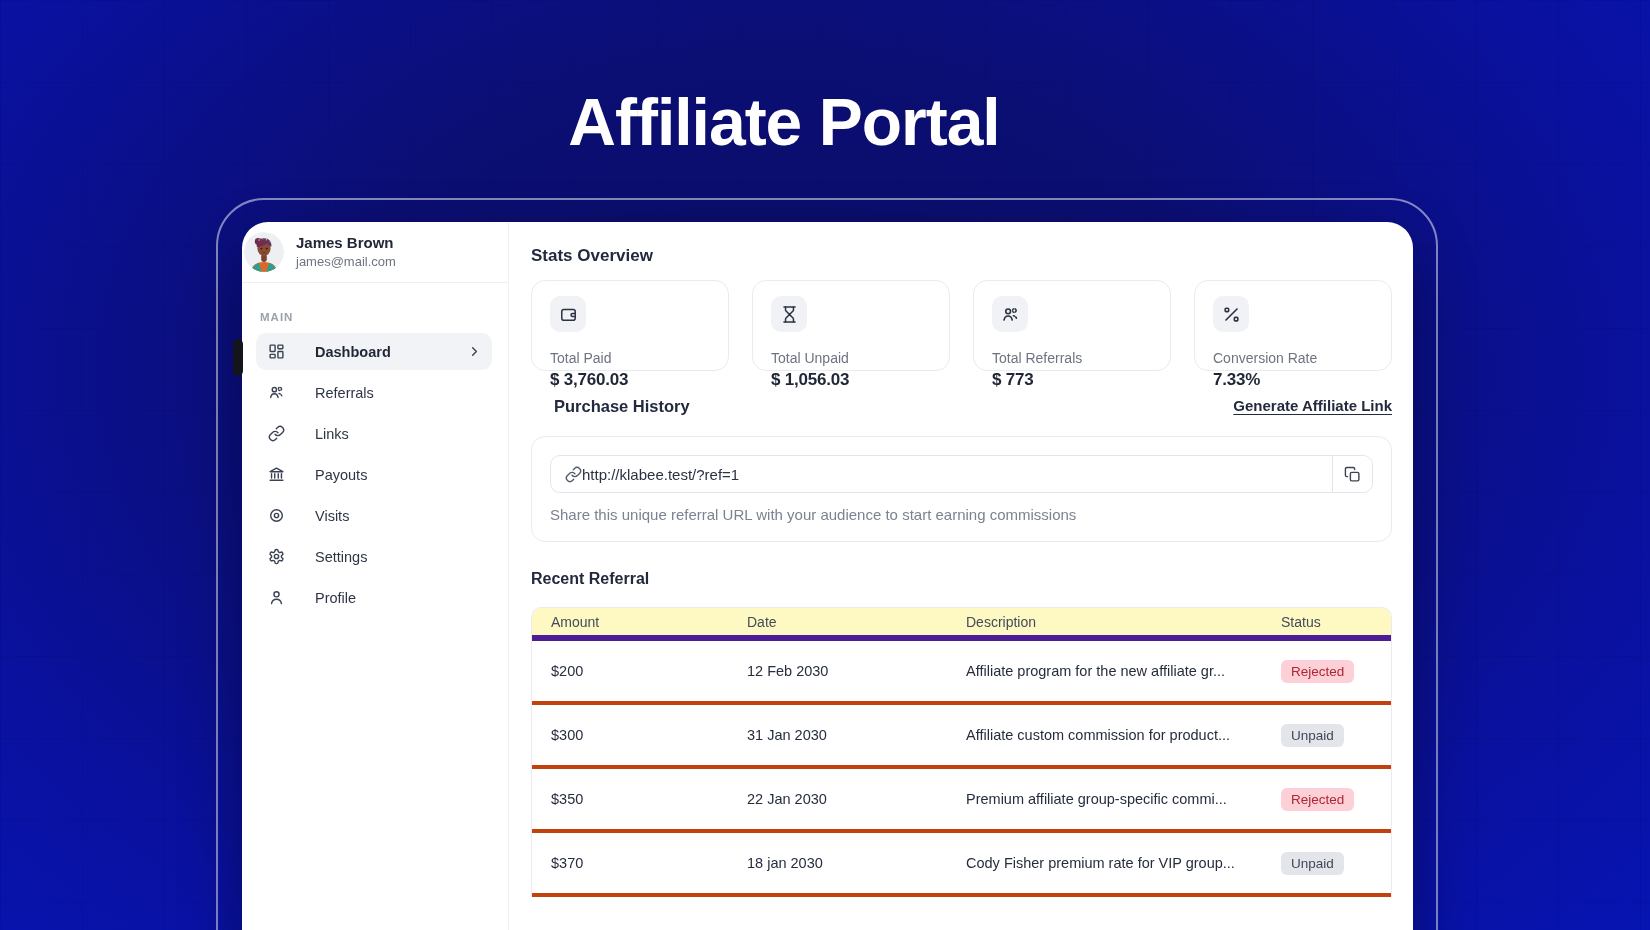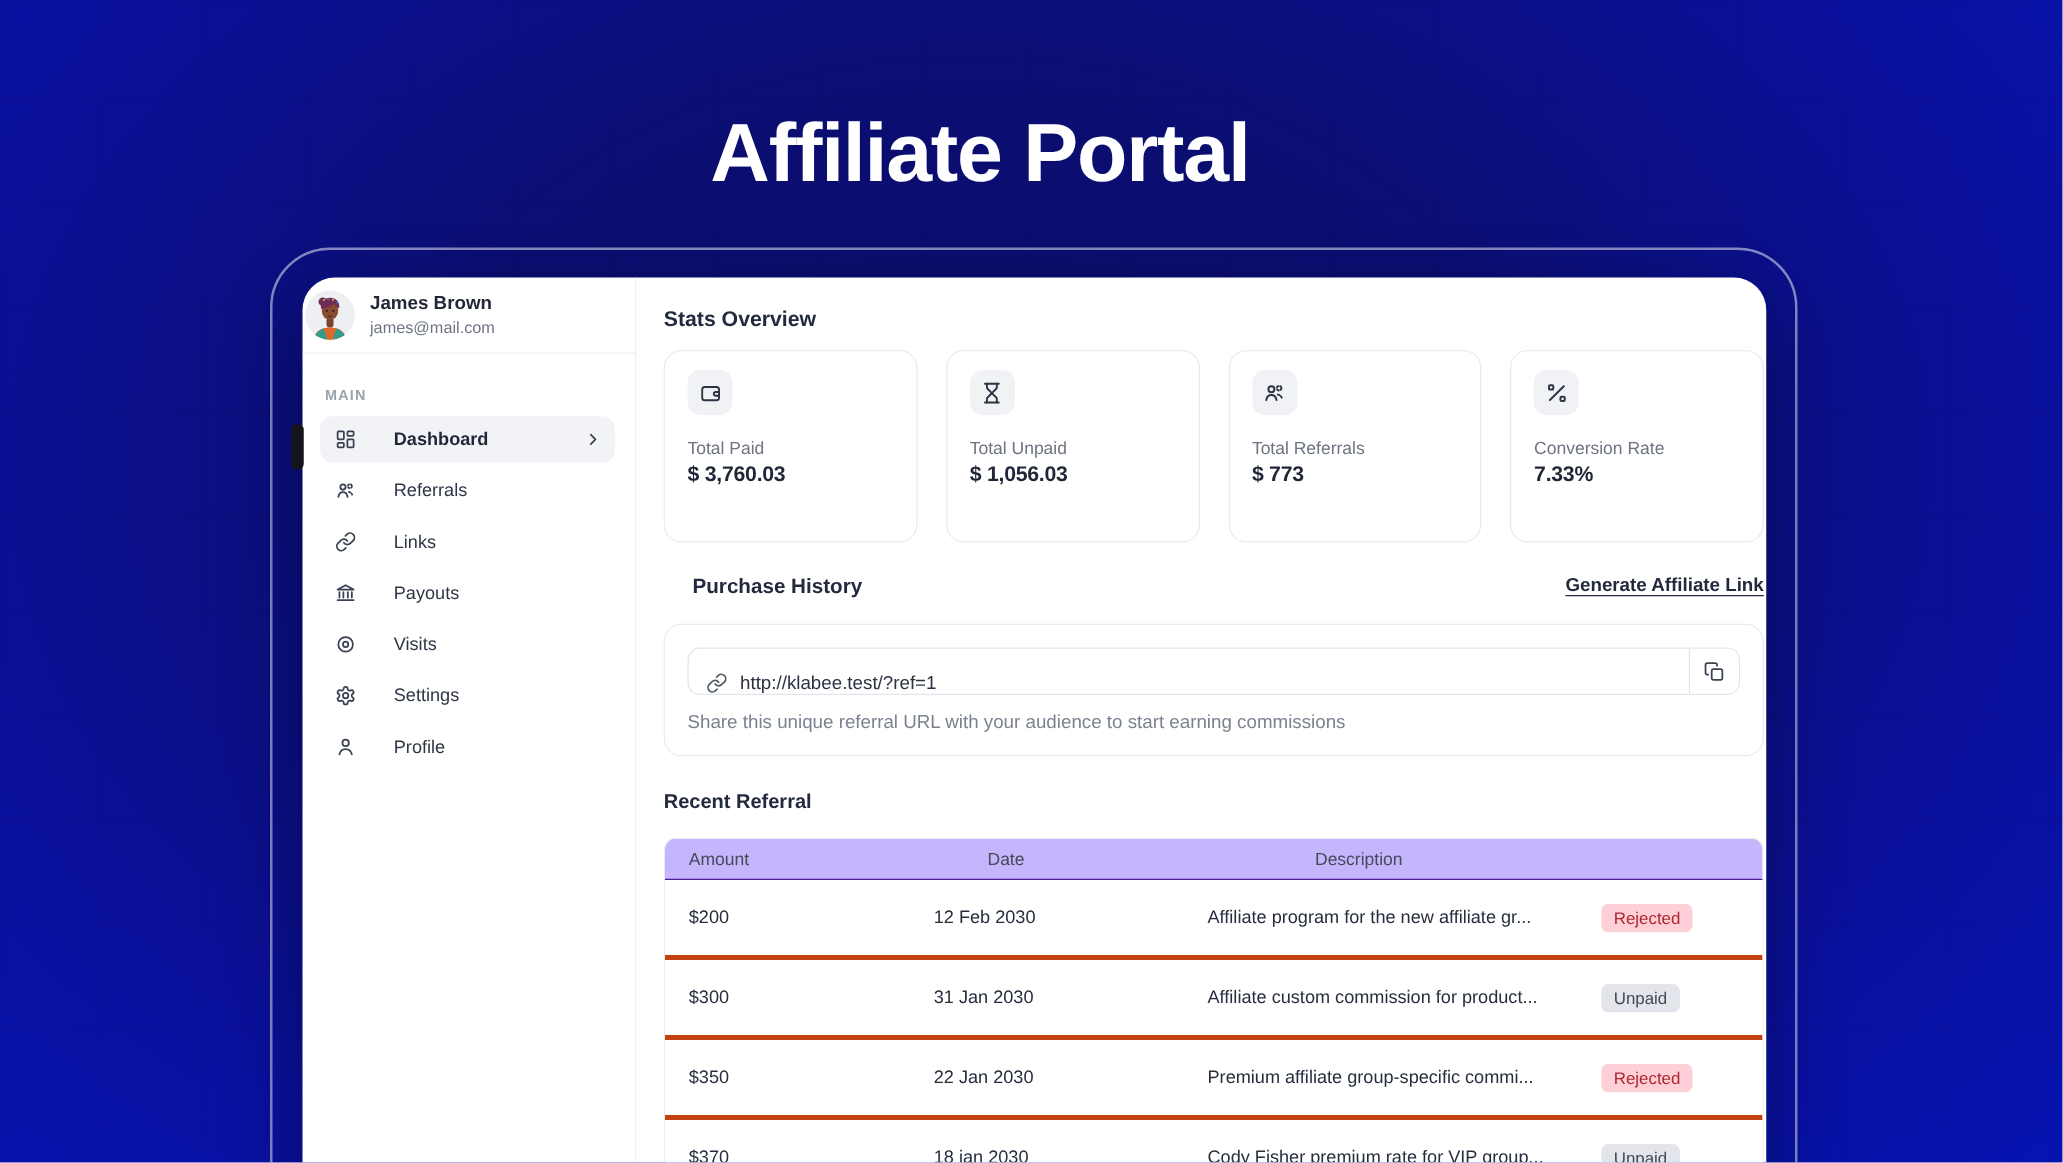--- a/index.html
+++ b/index.html
@@ -53,43 +53,43 @@
   .nav-item.active{ background:#f2f3f6; height:37px; margin:2px 0; font-weight:600; color:#1f2636; }
   .nav-item .nicon{ width:18px; height:18px; display:flex; align-items:center; justify-content:center; }
   .nav-item svg{ stroke:#3a4152; }
   .nav-chevron{ margin-left:auto; display:flex; }
 
   
   .main{ flex:1; padding:24px 21px 0 22px; }
   .h-section{ font-size:17px; font-weight:700; color:#232a3d; }
 
   .stat-grid{ display:grid; grid-template-columns:repeat(4,1fr); gap:23px; margin-top:14px; }
-  .stat-card{ height:154px; border:1px solid #e9ebf0; border-radius:14px; padding:15px 18px; background:#fff; }
+  .stat-card{ height:91px; border:1px solid #e9ebf0; border-radius:14px; padding:15px 18px; background:#fff; }
   .stat-icon{ width:36px; height:36px; border-radius:10px; background:#f1f2f6; display:flex; align-items:center; justify-content:center; }
   .stat-icon svg{ stroke:#2c3343; }
   .stat-label{ margin-top:18px; font-size:14px; color:#6d7480; }
   .stat-value{ margin-top:4px; font-size:17px; font-weight:700; color:#1f2636; letter-spacing:-0.2px; }
 
   .section-row{ margin-top:26px; display:flex; align-items:flex-start; justify-content:space-between;margin-left:23px; }
   .generate-link{ font-size:15px; font-weight:600; color:#232a3d; text-decoration:underline; text-underline-offset:3px; cursor:pointer; }
 
   .url-card{ margin-top:20px; border:1px solid #e9ebf0; border-radius:14px; padding:18px; }
   .url-input-row{ display:flex; align-items:stretch; border:1px solid #e2e5eb; border-radius:10px; height:38px; overflow:hidden; }
-  .url-left{ flex:1; display:flex; align-items:flex-end; gap:10px; padding-left:14px; }
+  .url-left{ flex:1; display:flex; align-items:center; padding-left:14px; }
   .url-left svg{ stroke:#545b69; flex:0 0 auto; }
   .url-input{ flex:1; border:none; outline:none; font-family:inherit; font-size:15px; color:#2a3140; background:transparent; }
   .copy-button{ width:40px; border:none; border-left:1px solid #e2e5eb; background:#fff; display:flex; align-items:center; justify-content:center; cursor:pointer; }
   .copy-button svg{ stroke:#3c4352; }
   .url-helper{ margin-top:13px; font-size:15px; color:#7b8290; }
 
   .recent-heading{ margin-top:28px; font-size:16px; font-weight:700; color:#232a3d; }
 
   .table{ margin-top:19px; border:1px solid #e9ebf0; border-bottom:none; border-radius:10px 10px 0 0; overflow:hidden; }
   .t-row{ display:grid; grid-template-columns:196px 219px 315px 1fr; align-items:center; }
-  .t-head{ background:#c4b5fd; height:33px; border-bottom:1px solid #4c1d95;gap:43px; }
+  .t-head{ background:#fef9c3; height:33px; border-bottom:6px solid #4c1d95; }
   .t-head .t-cell{ font-size:14px; font-weight:500; color:#434b59; }
   .t-cell{ padding-left:19px; font-size:14.5px; color:#262e3e; white-space:nowrap; overflow:hidden; text-overflow:ellipsis; }
   .t-body .t-row{ height:64px; border-bottom:4px solid #c2410c; background:#fff; }
   .badge{ display:inline-block; padding:4px 10px; border-radius:6px; font-size:13.5px; font-weight:500; }
   .badge.rejected{ background:#fcd0d6; color:#b02532; }
   .badge.unpaid{ background:#e3e5ea; color:#414856; }
 </style>
 </head>
 <body>
 

